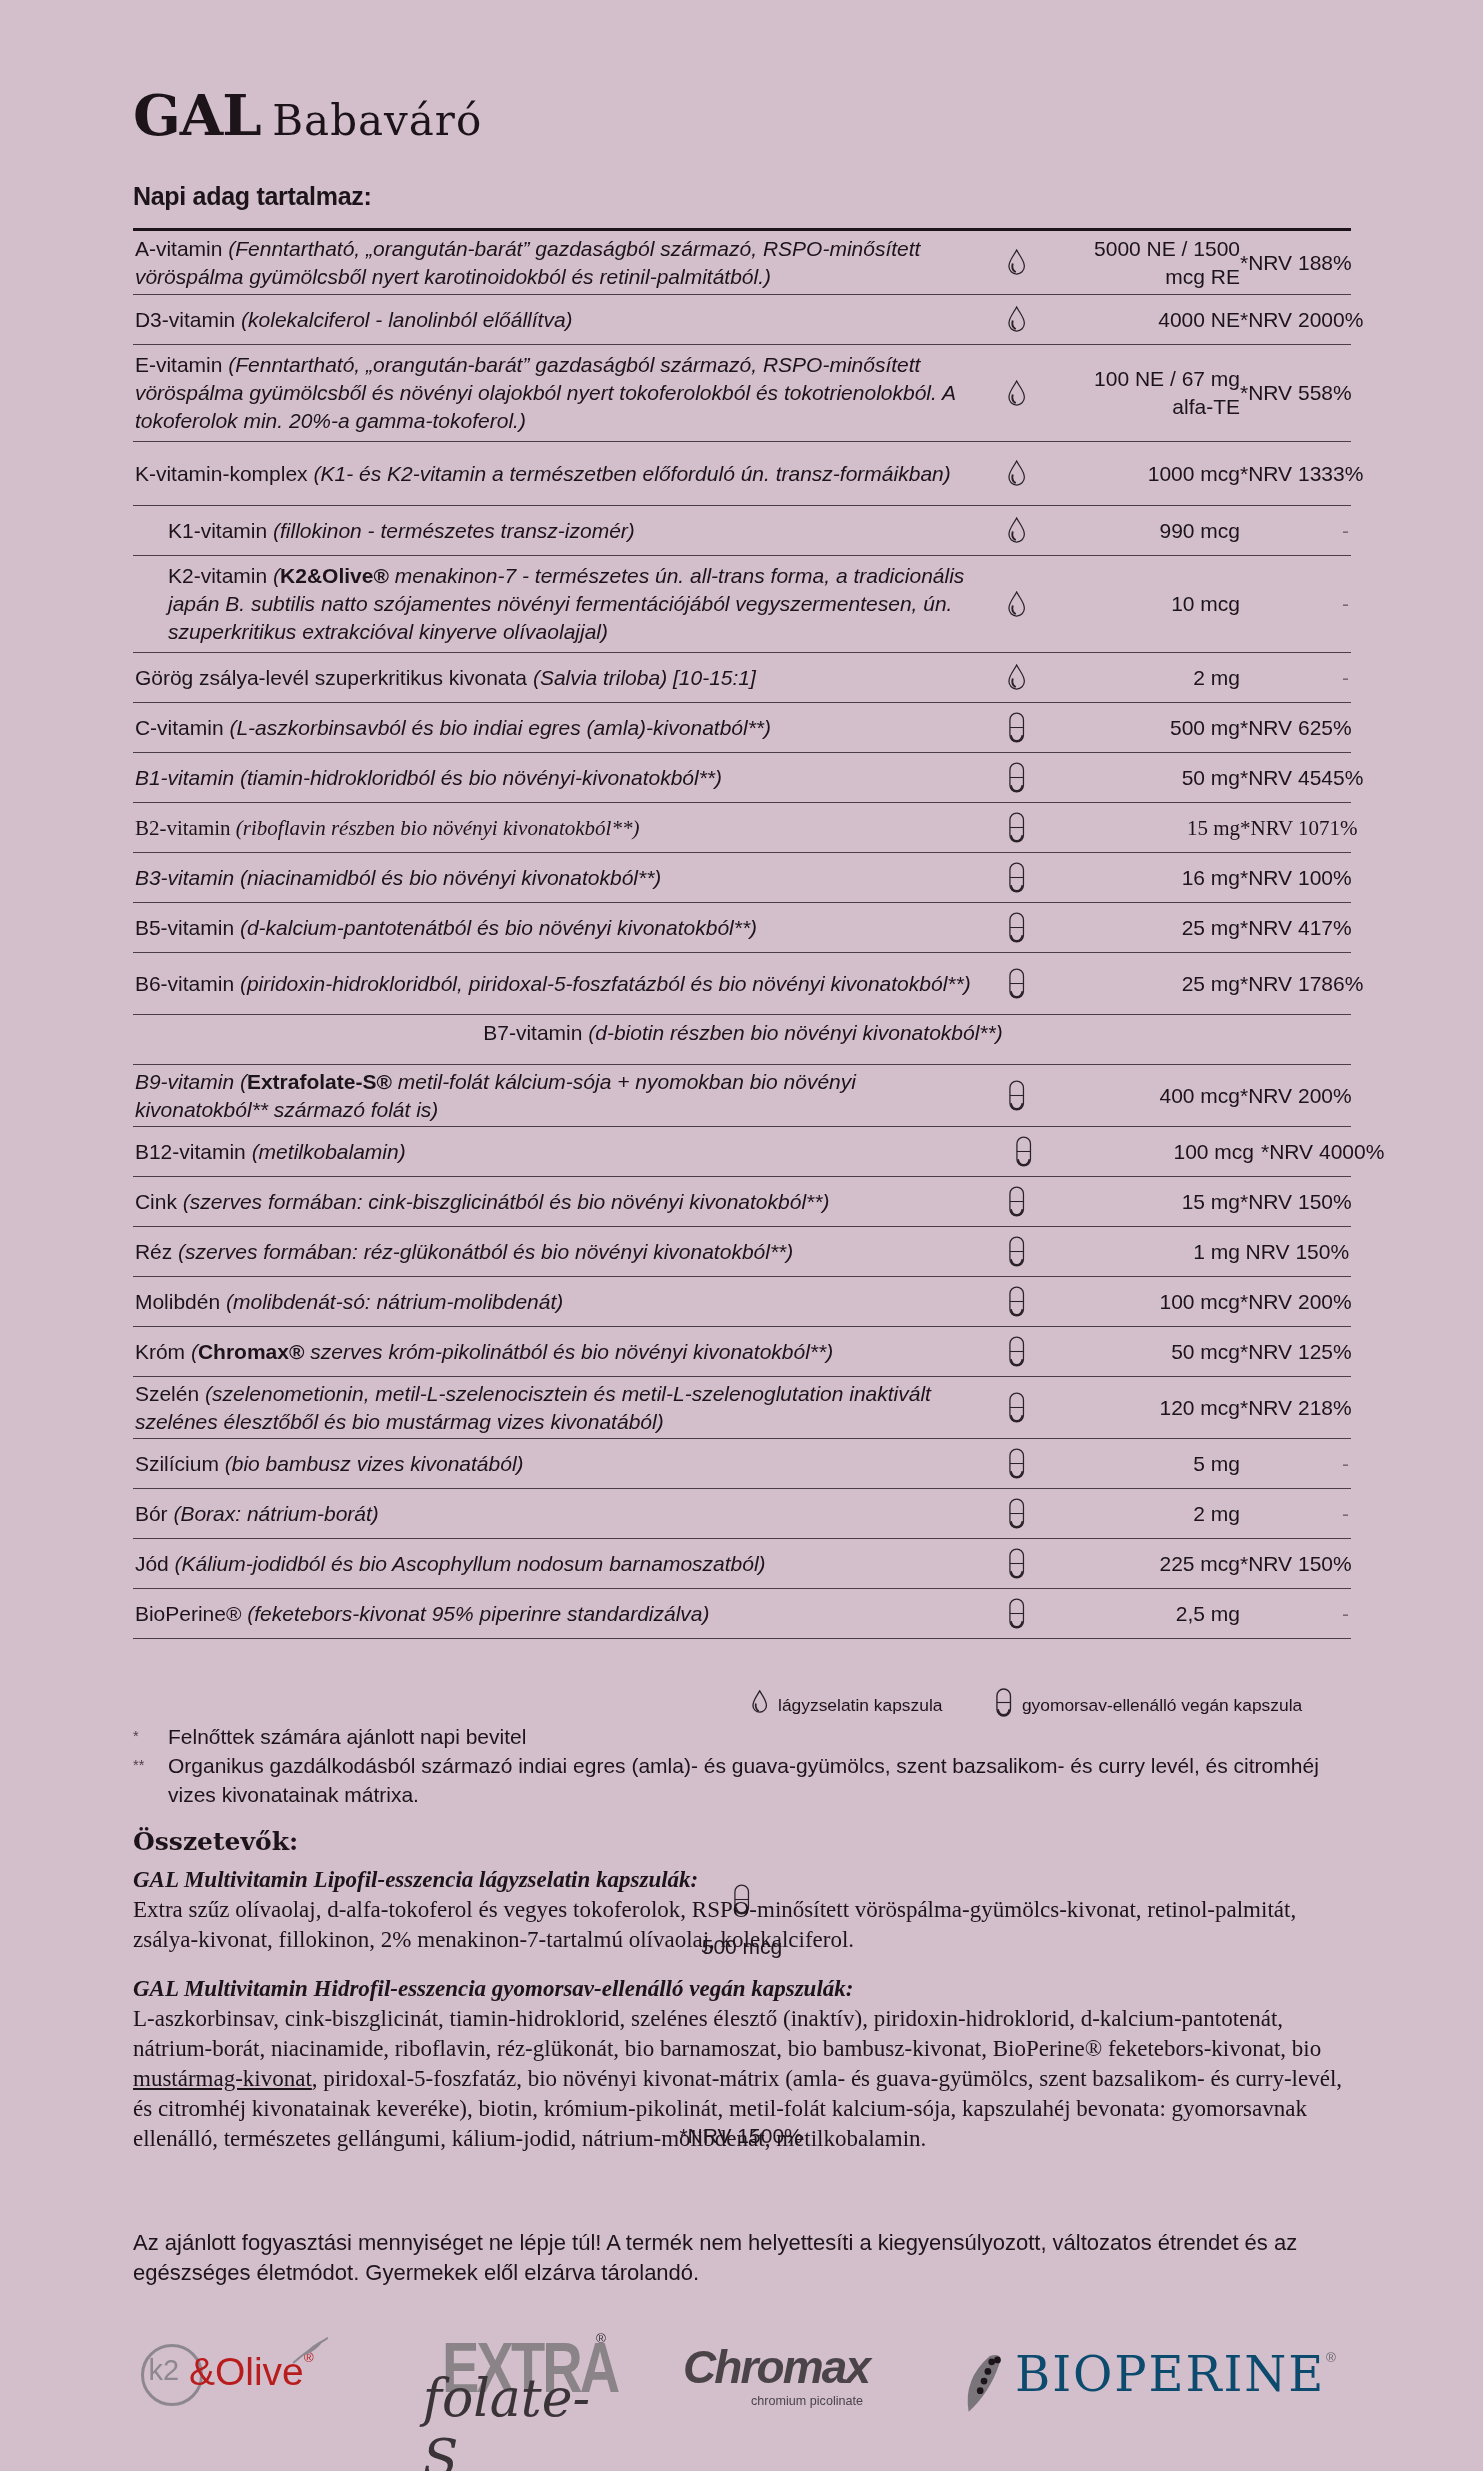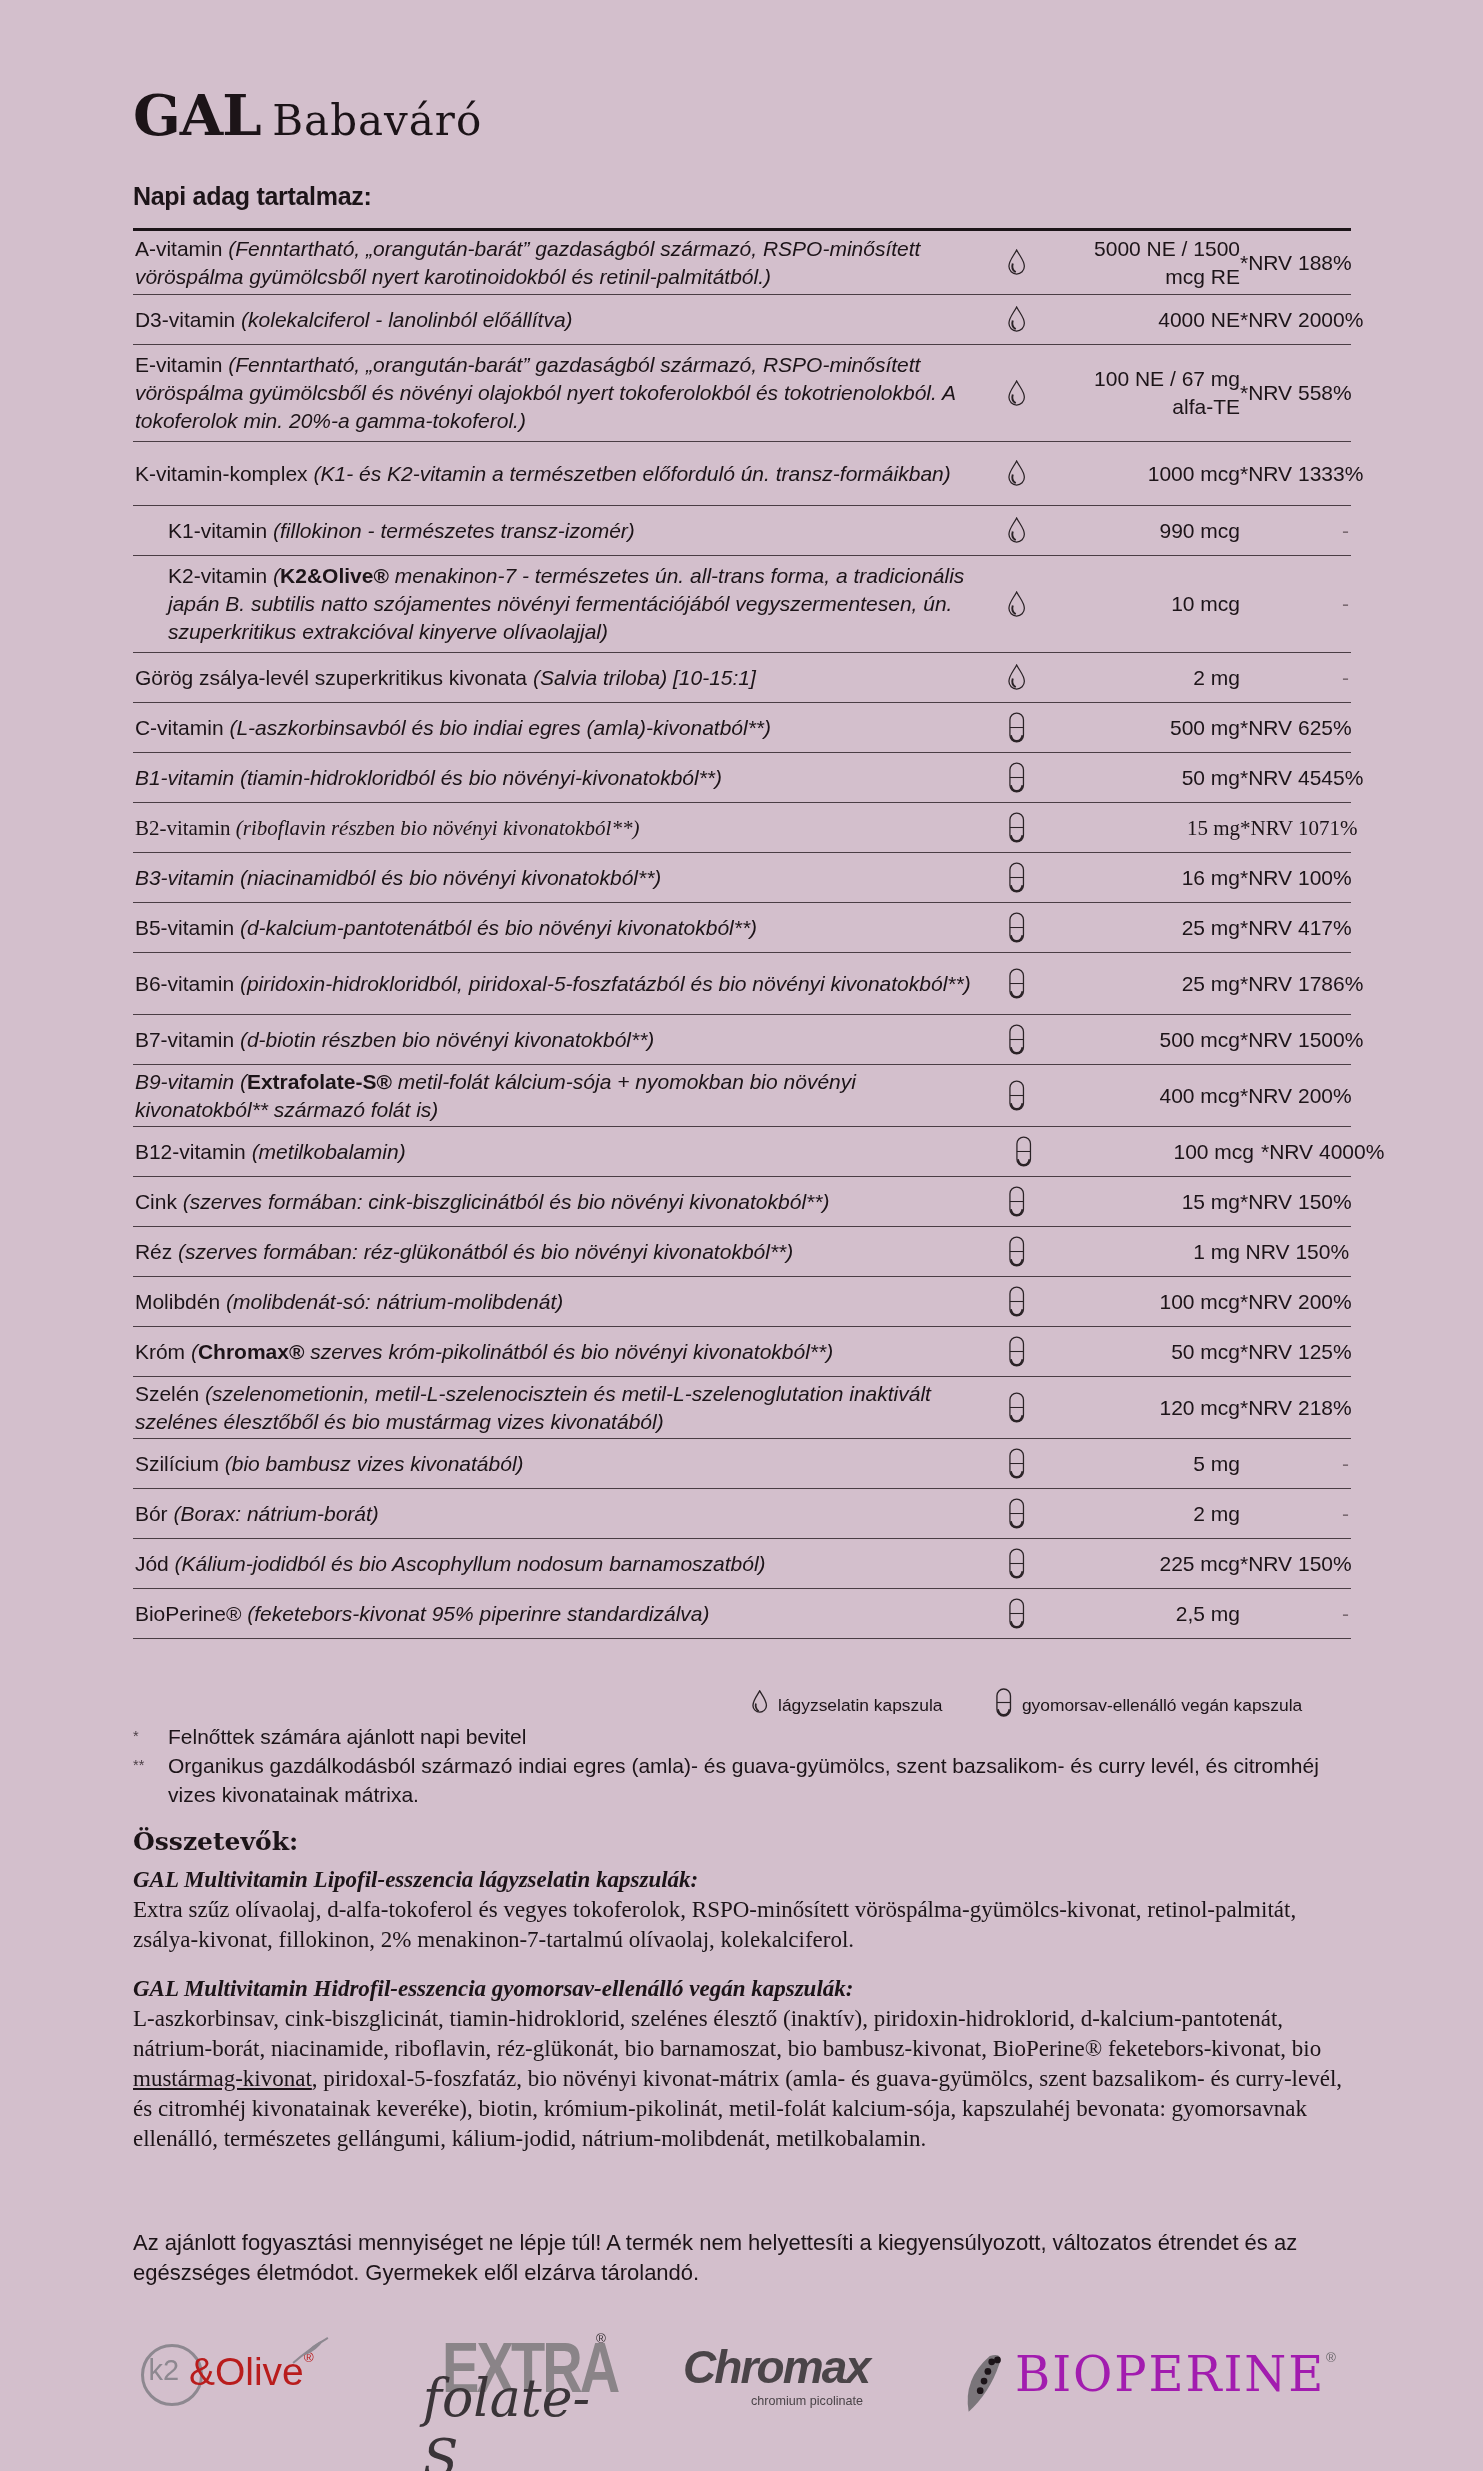--- a/index.html
+++ b/index.html
@@ -67,21 +67,21 @@
   .logo-k2 .reg { font-size: 13.5px; vertical-align: top; }
   .logo-k2 .leaf { position: absolute; left: 154px; top: 0; width: 39px; height: 29px; }
   .logo-folate { left: 280px; top: 9.7px; width: 193px; height: 106px; }
   .logo-folate .extra { position: absolute; left: 29px; top: 0; font-size: 56px; font-weight: bold; color: #8a8488; letter-spacing: -2.9px; transform: scaleY(1.25); transform-origin: top left; font-family: "Liberation Sans", sans-serif; }
   .logo-folate .fs { position: absolute; left: 9.7px; top: 41px; font-size: 52px; font-style: italic; font-family: "DejaVu Serif", serif; color: #3a3438; }
   .logo-folate .reg { position: absolute; left: 183px; top: 3.9px; font-size: 13.5px; color: #3a3438; }
   .logo-chromax { left: 550px; top: 23px; width: 212px; height: 87px; }
   .logo-chromax .word { position: absolute; left: 0; top: 0; font-size: 46px; font-style: italic; font-weight: bold; color: #4a4448; letter-spacing: -1.9px; }
   .logo-chromax .tag { position: absolute; left: 68px; top: 54px; font-size: 12.6px; color: #4a4448; }
   .logo-bio { left: 828px; top: 29px; width: 386px; height: 77px; }
-  .logo-bio .word { position: absolute; left: 54px; top: 0; font-family: "DejaVu Serif", serif; font-size: 48px; color: #a21caf; letter-spacing: 1.9px; }
+  .logo-bio .word { position: absolute; left: 54px; top: 0; font-family: "DejaVu Serif", serif; font-size: 48px; color: #0c4a6e; letter-spacing: 1.9px; }
   .logo-bio .reg { position: absolute; left: 365px; top: 3.9px; font-size: 13.5px; color: #6e6a6e; }
   .logo-bio .pod { position: absolute; left: 0; top: 3.9px; width: 48px; height: 64px; }
 </style>
 </head>
 <body>
 
 <div class="page">
   <div class="title">
     <span class="brand">GAL</span><span class="product">Babaváró</span>
   </div>
@@ -230,21 +230,21 @@
         <div class="icon">
           <svg width="17.4" height="31" viewBox="0 0 18 32">
             <rect x="2" y="1" width="14" height="30" rx="7" fill="none" stroke="#2a2226" stroke-width="1.3"></rect>
             <line x1="2" y1="16" x2="16" y2="16" stroke="#2a2226" stroke-width="1.1"></line>
             <path d="M3 24 Q4 30 9 30 Q14 30 15 24" fill="none" stroke="#2a2226" stroke-width="2"></path>
           </svg>
         </div>
         <div class="amount">25 mg</div>
         <div class="nrv">*NRV 1786%</div>
       </div>
-      <div class="row" style="height: 50px;">
+      <div class="row" style="height: 50px; flex-direction: column;">
         <div class="name"><span>B7-vitamin</span> <span class="desc">(d-biotin részben bio növényi kivonatokból**)</span></div>
         <div class="icon">
           <svg width="17.4" height="31" viewBox="0 0 18 32">
             <rect x="2" y="1" width="14" height="30" rx="7" fill="none" stroke="#2a2226" stroke-width="1.3"></rect>
             <line x1="2" y1="16" x2="16" y2="16" stroke="#2a2226" stroke-width="1.1"></line>
             <path d="M3 24 Q4 30 9 30 Q14 30 15 24" fill="none" stroke="#2a2226" stroke-width="2"></path>
           </svg>
         </div>
         <div class="amount">500 mcg</div>
         <div class="nrv">*NRV 1500%</div>

